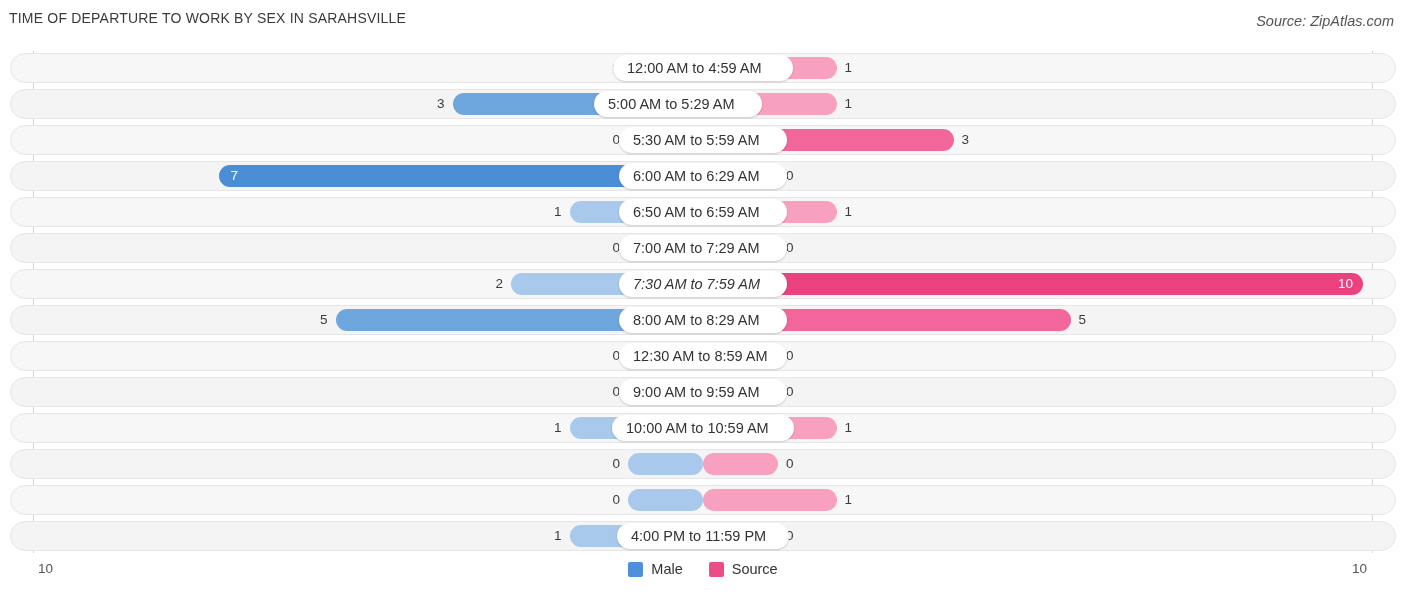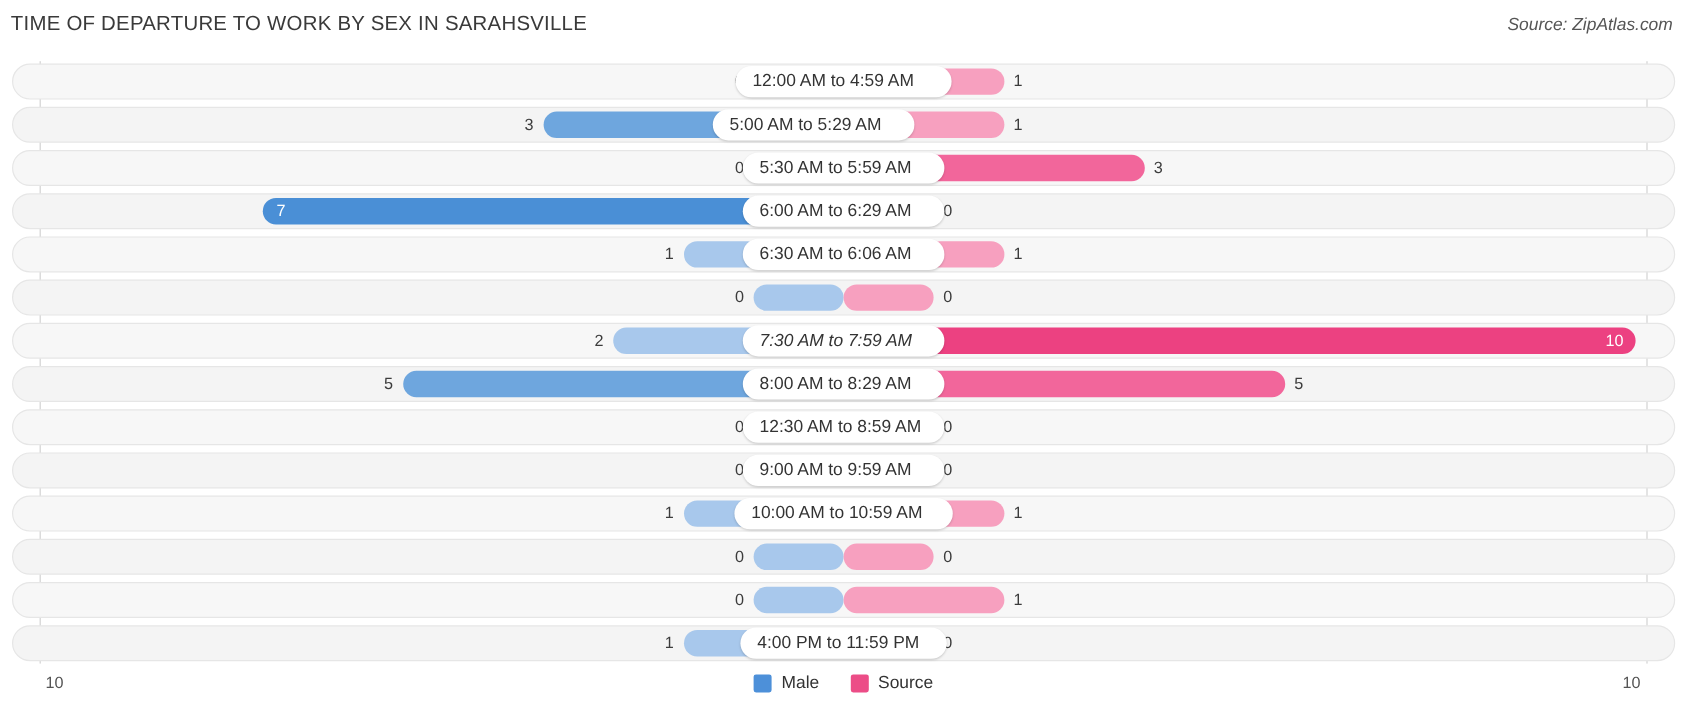--- a/index.html
+++ b/index.html
@@ -5,21 +5,21 @@
   html,body{margin:0;padding:0;}
   body{
     width:1406px;height:595px;background:#ffffff;
     font-family:"Liberation Sans",sans-serif;
     color:#3c3c3c;overflow:hidden;position:relative;
   }
   
   #header{position:absolute;left:0;top:0;width:1406px;height:45px;}
   #chart-title{
     position:absolute;left:9px;top:10px;
-    font-size:17px;letter-spacing:.2px;color:#3a3a3a;white-space:nowrap;
+    font-size:14px;letter-spacing:.2px;color:#3a3a3a;white-space:nowrap;
   }
   #source-note{
     position:absolute;right:12px;top:13px;
     font-size:14.5px;font-style:italic;color:#555;white-space:nowrap;
   }
   
   #plot{position:absolute;left:0;top:45px;width:1406px;height:508px;}
   .axis-line{position:absolute;top:6px;width:1px;height:502px;background:#d3d3d3;}
   #axis-left{left:33px;}
   #axis-right{left:1372px;}
@@ -111,28 +111,29 @@
         <div class="val inside" style="left: 220.5px;">7</div>
         <div class="val female-out" style="left: 776px; width: 38px;">0</div>
         <div class="cat-pill" style="width: 168px; left: 609px;">6:00 AM to 6:29 AM</div>
       </div>
       <div class="row" style="top: 152px;">
         <div class="track"></div>
         <div class="bar male" style="left: 559.5px; width: 133.5px; background: rgb(168, 200, 236);"></div>
         <div class="bar female" style="left: 693px; width: 133.5px; background: rgb(247, 160, 191);"></div>
         <div class="val male-out" style="left: 513.5px; width: 38px;">1</div>
         <div class="val female-out" style="left: 834.5px; width: 38px;">1</div>
-        <div class="cat-pill" style="width: 168px; left: 609px;">6:30 AM to 6:06 AM</div>
+        <div class="cat-pill" style="width: 168px; left: 609px;">6:50 AM to 6:59 AM</div>
       </div>
       <div class="row" style="top: 188px;">
         <div class="track"></div>
         <div class="bar male" style="left: 618px; width: 75px; background: rgb(168, 200, 236);"></div>
         <div class="bar female" style="left: 693px; width: 75px; background: rgb(247, 160, 191);"></div>
         <div class="val male-out" style="left: 572px; width: 38px;">0</div>
         <div class="val female-out" style="left: 776px; width: 38px;">0</div>
+        <div class="cat-pill" style="width: 168px; left: 609px;">7:00 AM to 7:29 AM</div>
       </div>
       <div class="row" style="top: 224px;">
         <div class="track"></div>
         <div class="bar male" style="left: 501px; width: 192px; background: rgb(168, 200, 236);"></div>
         <div class="bar female" style="left: 693px; width: 660px; background: rgb(236, 65, 129);"></div>
         <div class="val male-out" style="left: 455px; width: 38px;">2</div>
         <div class="val inside" style="left: 1319px; width: 24px; text-align: right;">10</div>
         <div class="cat-pill" style="width: 168px; left: 609px; font-style: italic;">7:30 AM to 7:59 AM</div>
       </div>
       <div class="row" style="top: 260px;">

